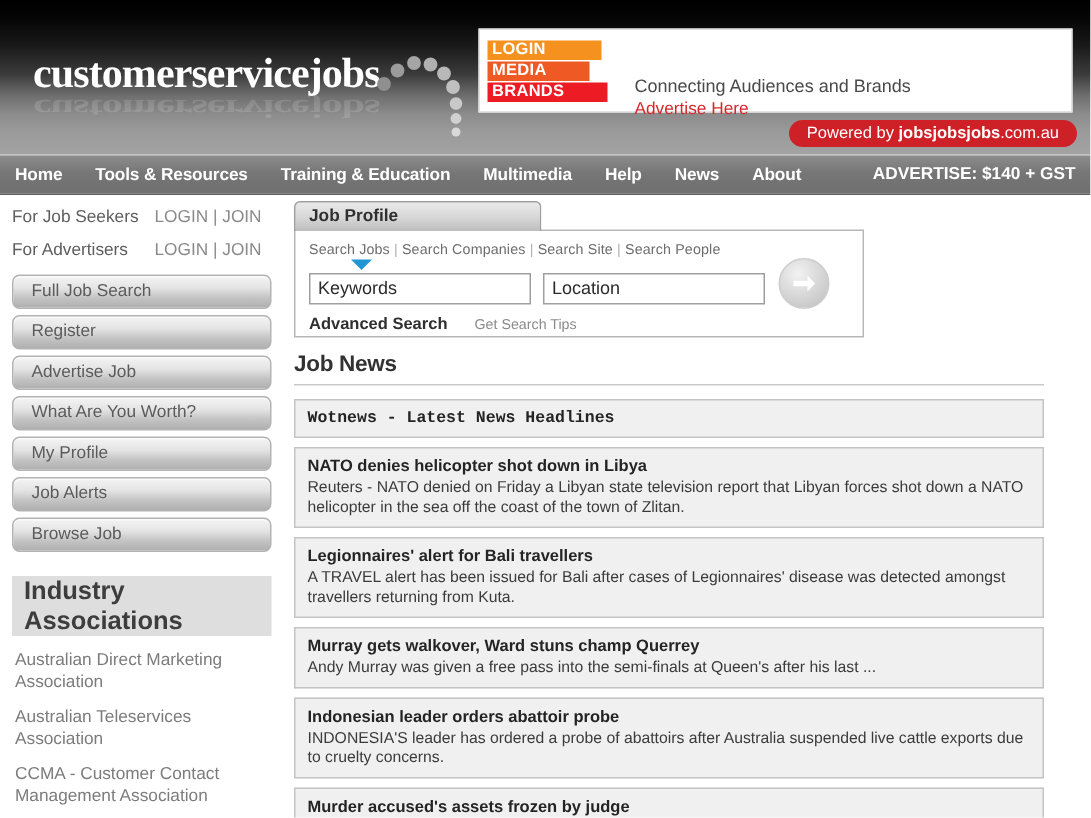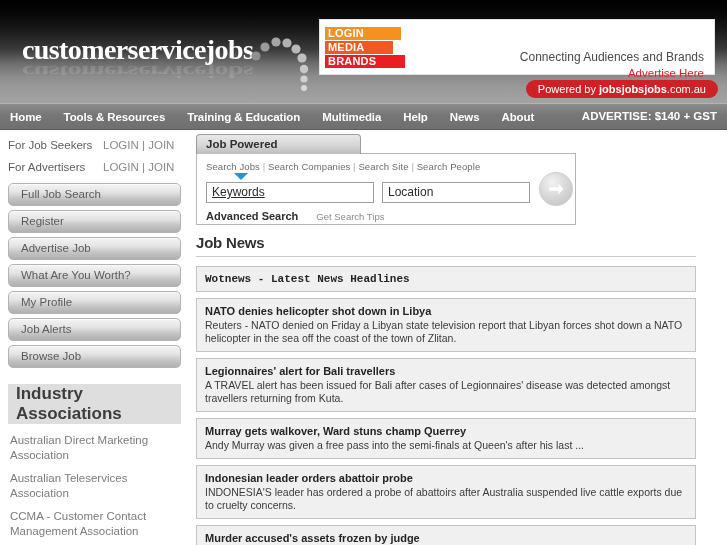--- a/index.html
+++ b/index.html
@@ -62,21 +62,21 @@
   }
   .imb-row {
     font-family: "Liberation Sans", sans-serif;
     font-weight: bold; font-size: 11px;
     color: #ffffff; line-height: 13px;
     padding: 0 3px; letter-spacing: 0.2px;
   }
   .imb-1 { background: #f5911e; width: 76px; }
   .imb-2 { background: #ef5a24; width: 68px; }
   .imb-3 { background: #ed1c24; width: 80px; }
-  .ad-text { flex: 1; text-align: right; padding-right: 10px; margin-top: 36px; }
+  .ad-text { flex: 1; padding-right: 10px; margin-top: 36px; }
   .ad-line1 { font-size: 12px; color: #4a4a4a; line-height: 16px; }
   .ad-line2 { font-size: 11.5px; color: #d8272c; line-height: 16px; }
 
   .powered {
     position: absolute; right: 9px; top: 80px;
     background: #cd2027; color: #ffffff;
     border-radius: 11px;
     font-size: 11px; line-height: 18px;
     padding: 0 12px; white-space: nowrap;
   }
@@ -164,21 +164,21 @@
     border-left: 7px solid transparent;
     border-right: 7px solid transparent;
     border-top: 7px solid #2196d4;
   }
   .fields { display: flex; align-items: center; margin-top: 6px; }
   .fld {
     height: 21px; border: 1px solid #9f9f9f; background: #ffffff;
     font-size: 12px; color: #2b2b2b; line-height: 19px;
     padding-left: 5px; font-family: "Liberation Sans", sans-serif;
   }
-  .fld-kw { width: 168px; text-decoration: underline; }
+  .fld-kw { width: 148px; }
   .fld-loc { width: 148px; margin-left: 8px; }
   .go-btn {
     width: 34px; height: 34px; margin-left: 9px; margin-top: -6px;
     border-radius: 50%;
     background: radial-gradient(circle at 38% 30%, #f2f2f2 0%, #d8d8d8 48%, #bdbdbd 100%);
     border: 1px solid #cdcdcd;
     display: flex; align-items: center; justify-content: center;
     cursor: pointer;
   }
   .adv-row { margin-top: 4px; display: flex; align-items: baseline; }
@@ -270,21 +270,21 @@
 
     <div class="sb-section">Industry Associations</div>
 
     <div class="sb-link">Australian Direct Marketing Association</div>
     <div class="sb-link">Australian Teleservices Association</div>
     <div class="sb-link">CCMA - Customer Contact Management Association</div>
     <div class="sb-link">Customer Service Institute</div>
   </div>
 
   <div class="search-zone">
-    <div class="tab">Job Powered</div>
+    <div class="tab">Job Profile</div>
     <div class="search-box">
       <div class="search-links"><span>Search Jobs</span><span class="sep"> | </span><span>Search Companies</span><span class="sep"> | </span><span>Search Site</span><span class="sep"> | </span><span>Search People</span></div>
       <div class="tri"></div>
 
       <div class="fields">
         <input class="fld fld-kw" type="text" value="Keywords" style="">
         <input class="fld fld-loc" type="text" value="Location" style="">
         <div class="go-btn">
           <svg width="22" height="22" viewBox="0 0 22 22">
             <path d="M4 9.2 h9.3 V5.6 L18.4 11 l-5.1 5.4 V12.8 H4 Z" fill="#ffffff"></path>

